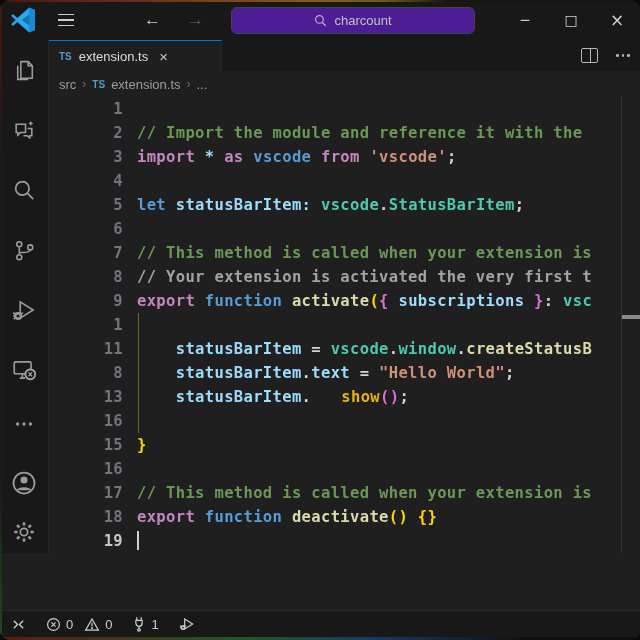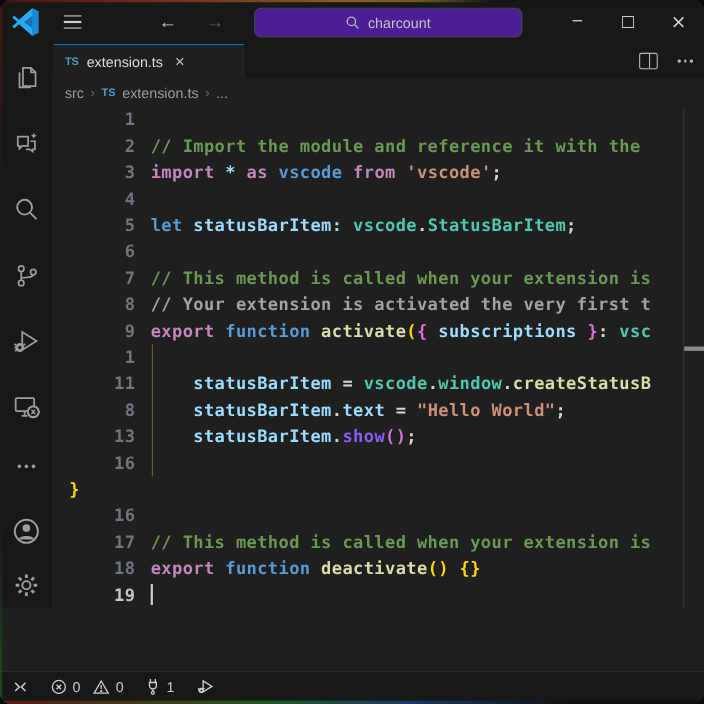--- a/index.html
+++ b/index.html
@@ -266,27 +266,28 @@
             <div class="row">
               <div class="ln">11</div>
               <div class="cl"><span style="color: rgb(212, 212, 212);">    </span><span style="color: rgb(156, 220, 254);">statusBarItem</span><span style="color: rgb(212, 212, 212);"> = </span><span style="color: rgb(78, 201, 176);">vscode</span><span style="color: rgb(212, 212, 212);">.</span><span style="color: rgb(78, 201, 176);">window</span><span style="color: rgb(212, 212, 212);">.</span><span style="color: rgb(220, 220, 170);">createStatusB</span></div>
             </div>
             <div class="row">
               <div class="ln">8</div>
               <div class="cl"><span style="color: rgb(212, 212, 212);">    </span><span style="color: rgb(156, 220, 254);">statusBarItem</span><span style="color: rgb(212, 212, 212);">.</span><span style="color: rgb(156, 220, 254);">text</span><span style="color: rgb(212, 212, 212);"> = </span><span style="color: rgb(206, 145, 120);">"Hello World"</span><span style="color: rgb(212, 212, 212);">;</span></div>
             </div>
             <div class="row">
               <div class="ln">13</div>
-              <div class="cl"><span style="color: rgb(212, 212, 212);">    </span><span style="color: rgb(156, 220, 254);">statusBarItem</span><span style="color: rgb(212, 212, 212);">.</span><span style="color: #8b5cf6;">show</span><span style="color: rgb(218, 112, 214);">()</span><span style="color: rgb(212, 212, 212);">;</span></div>
+              <div class="cl"><span style="color: rgb(212, 212, 212);">    </span><span style="color: rgb(156, 220, 254);">statusBarItem</span><span style="color: rgb(212, 212, 212);">.</span><span style="color: #eab308; margin-left: 30px;">show</span><span style="color: rgb(218, 112, 214);">()</span><span style="color: rgb(212, 212, 212);">;</span></div>
             </div>
             <div class="row">
               <div class="ln">16</div>
               <div class="cl"></div>
             </div>
             <div class="row">
+              <div class="ln">15</div>
               <div class="cl"><span style="color: rgb(255, 215, 0);">}</span></div>
             </div>
             <div class="row">
               <div class="ln">16</div>
               <div class="cl"></div>
             </div>
             <div class="row">
               <div class="ln">17</div>
               <div class="cl"><span style="color: rgb(106, 153, 85);">// This method is called when your extension is</span></div>
             </div>

